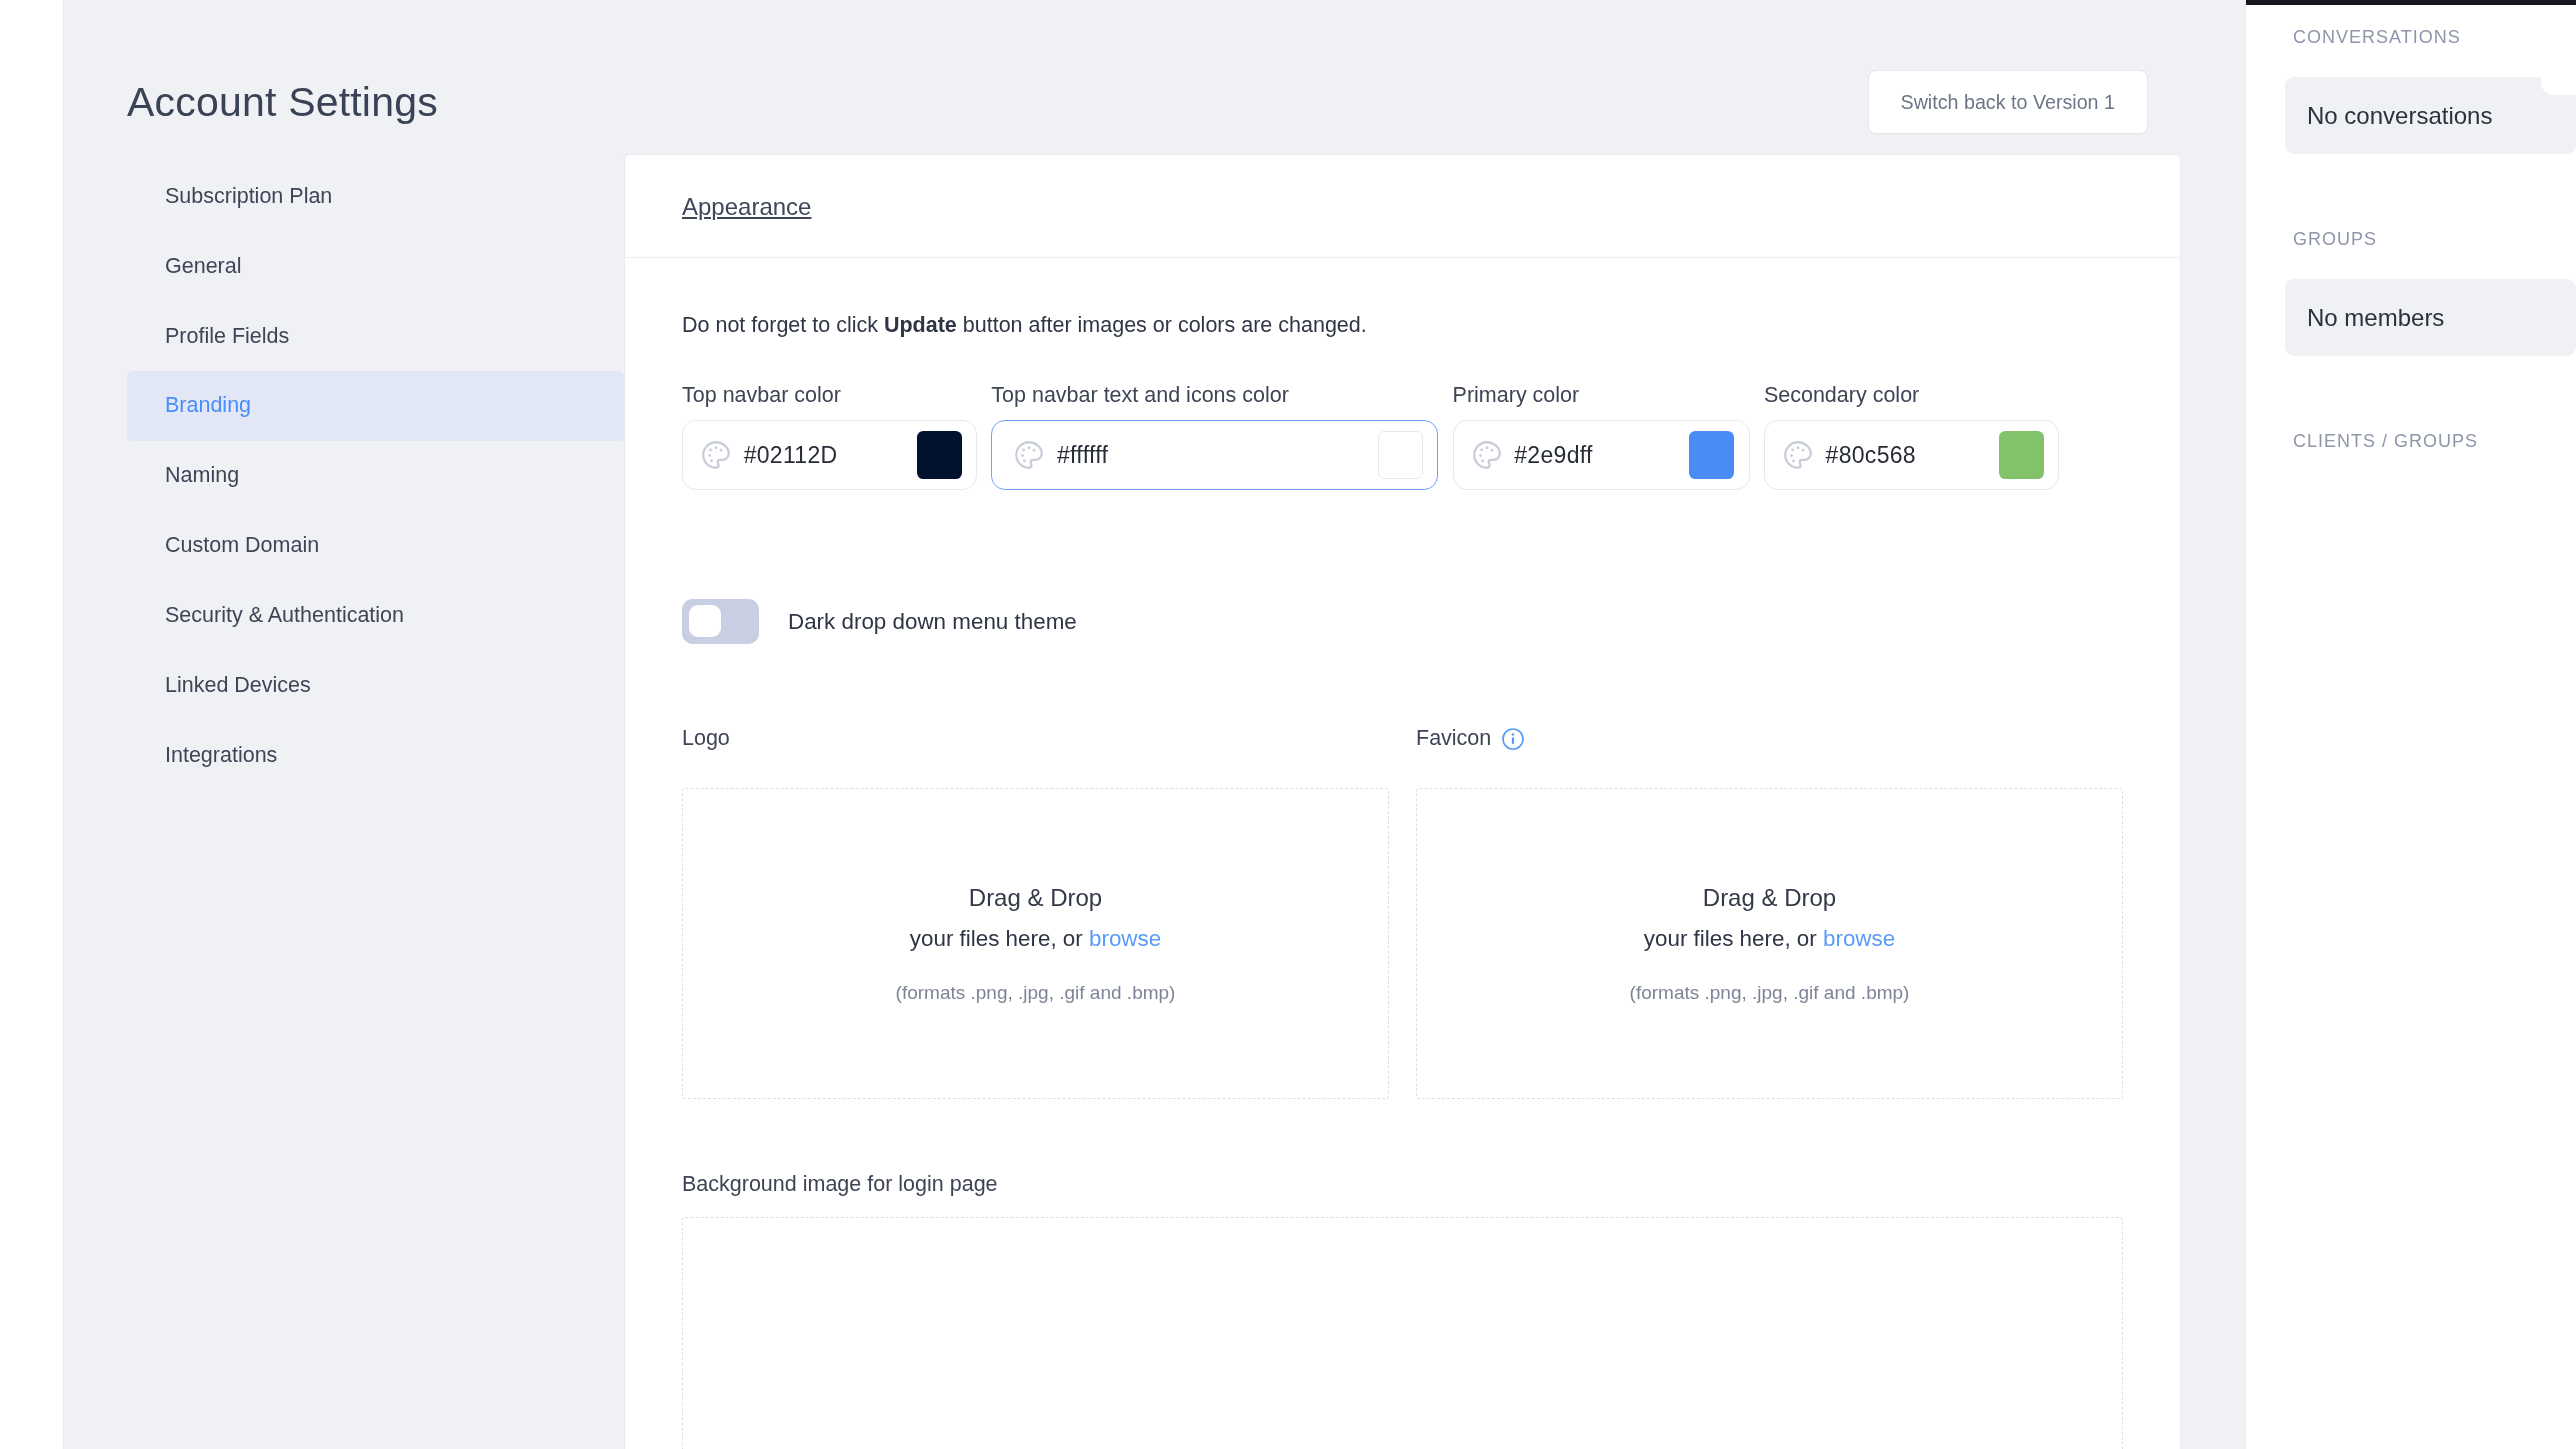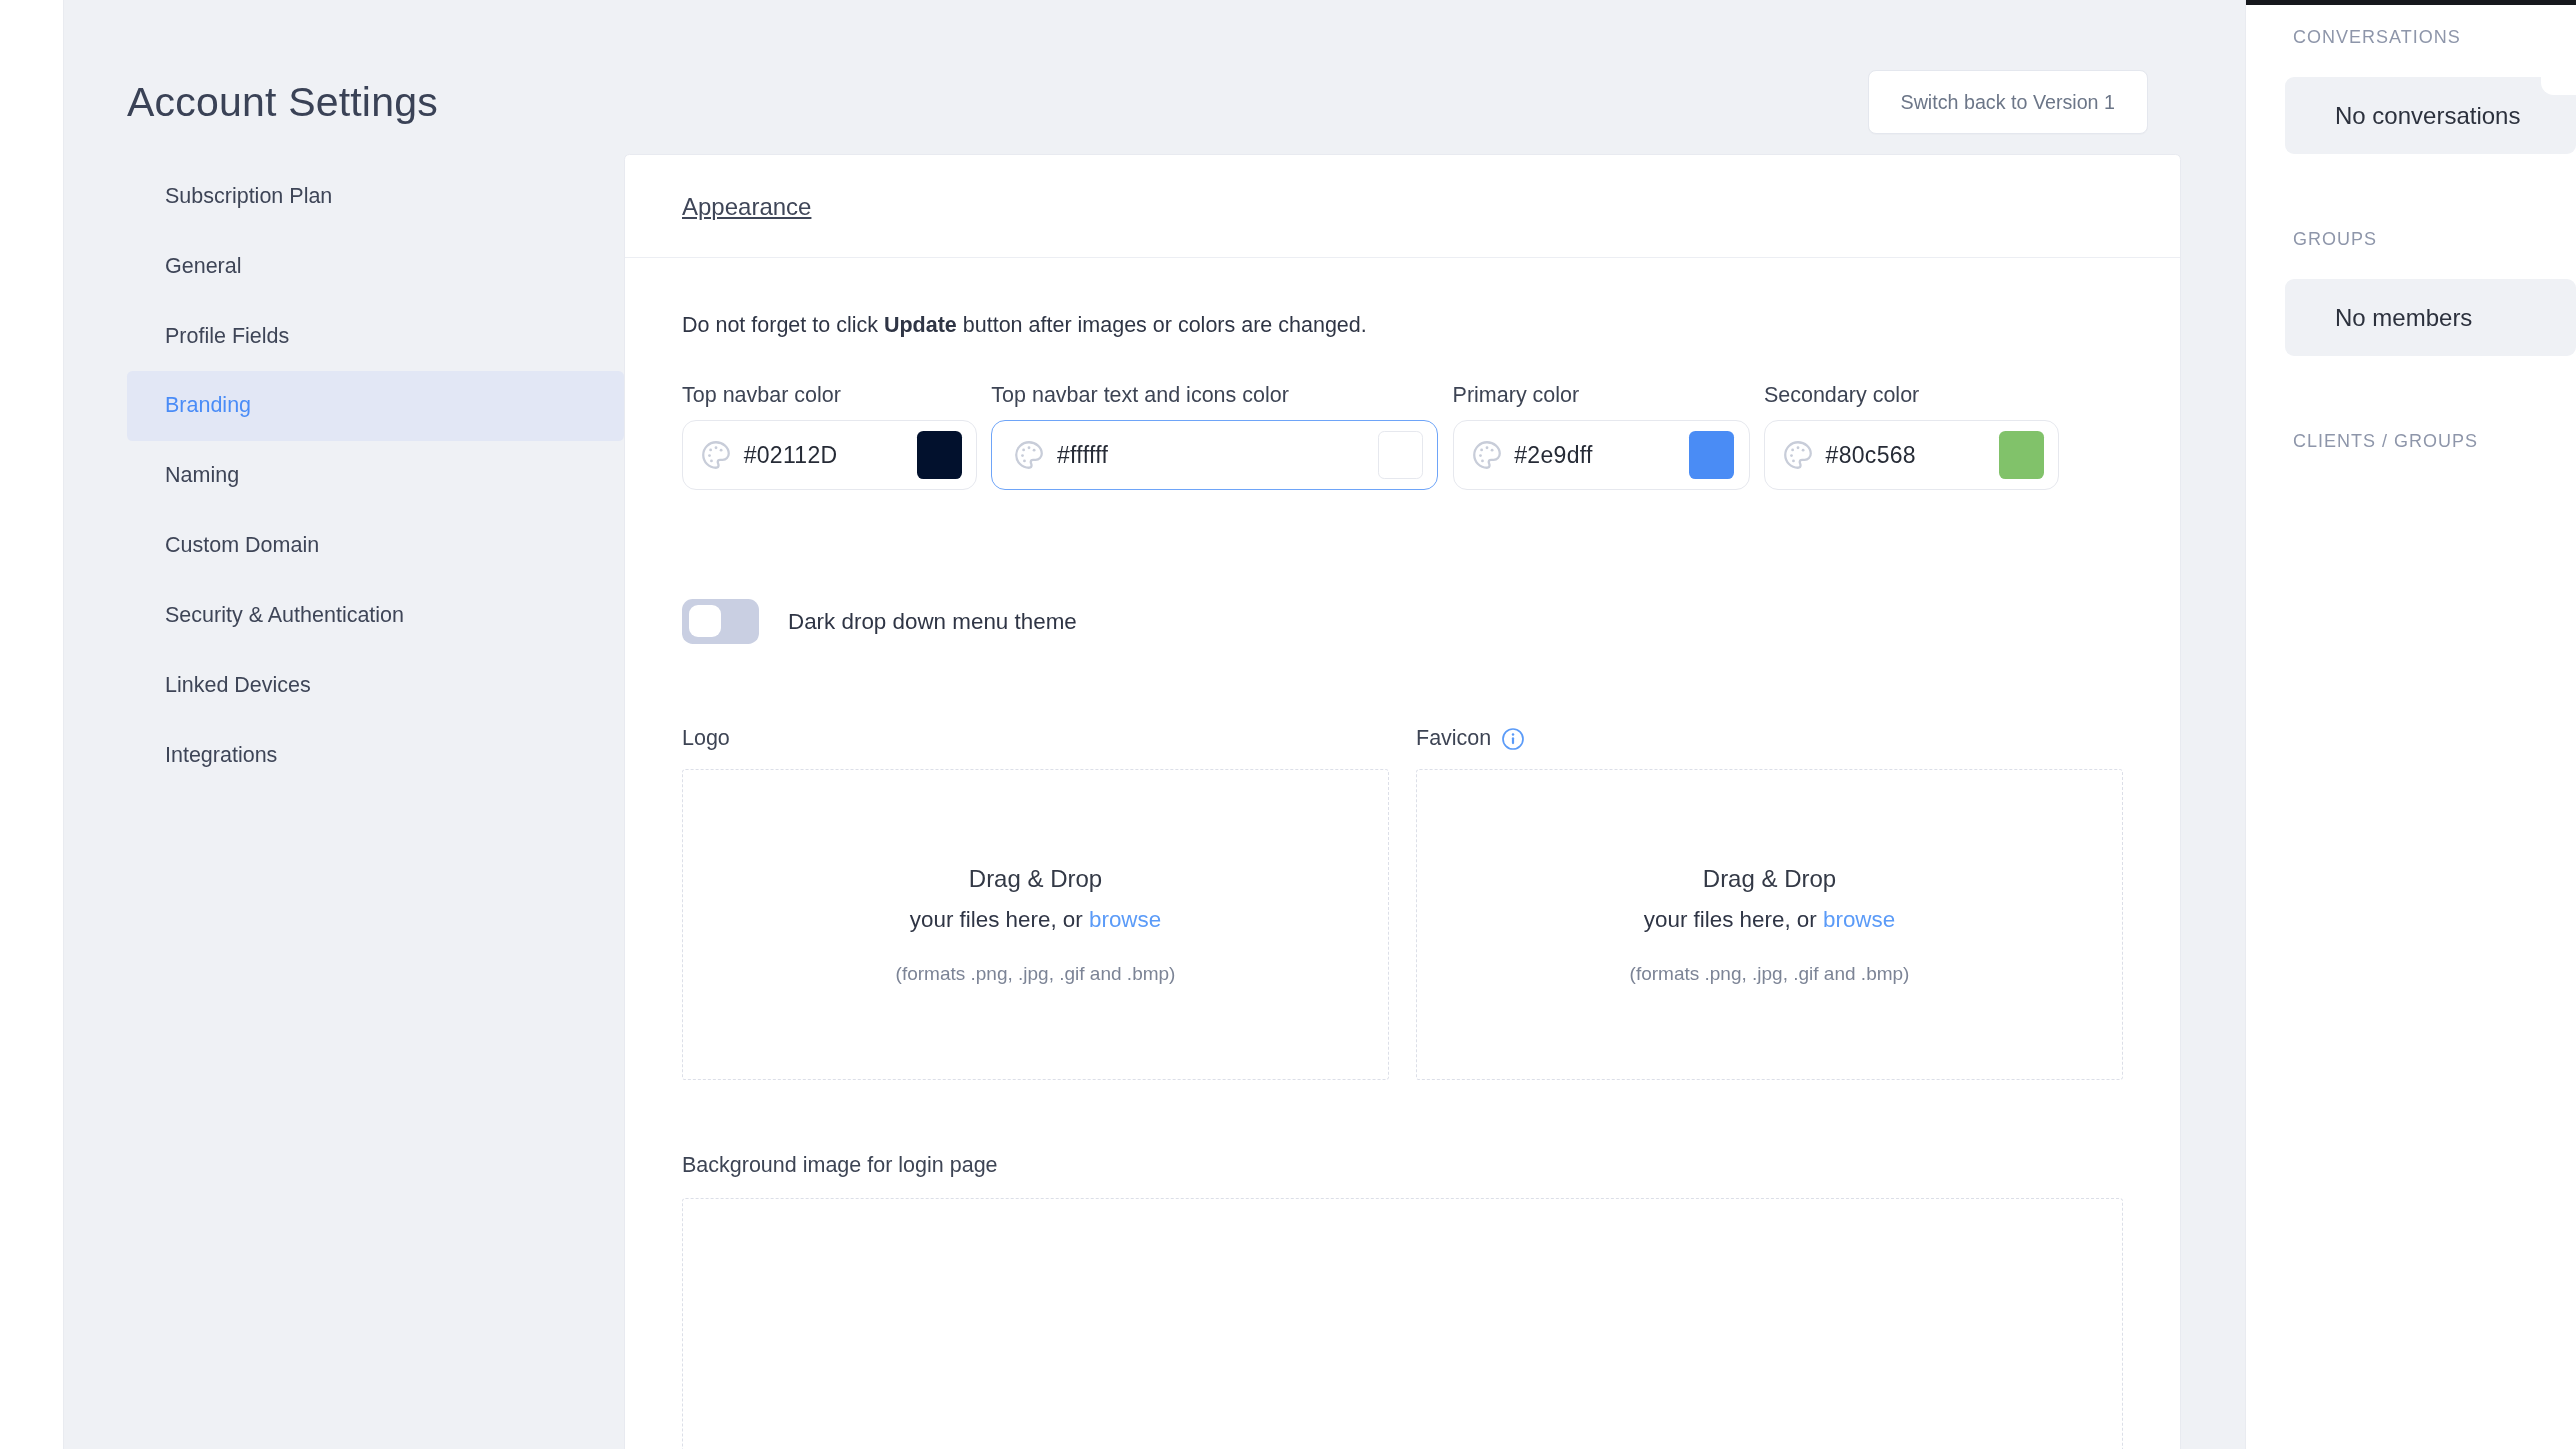--- a/index.html
+++ b/index.html
@@ -204,21 +204,21 @@
   
   .upload-row {
     display: flex;
     gap: 27px;
     margin-top: 82px;
   }
   .upload-block { flex: 1 1 0; }
   .upload-label {
     font-size: 21.5px;
     color: #3d4454;
-    margin-bottom: 18px;
+    margin-bottom: 37px;
     display: flex;
     align-items: center;
     gap: 9.8px;
     text-align: center;
   }
   .info-icon { width: 24px; height: 24px; display: inline-block; }
 
   .dropzone {
     border: 1.8px dashed #dcdfe8;
     border-radius: 3.6px;
@@ -264,21 +264,21 @@
     padding: 18px 0 0 47px;
   }
 
   .rp-empty {
     margin: 29px 0 0 39px;
     background: #eff1f5;
     border-radius: 9px;
     height: 77px;
     display: flex;
     align-items: center;
-    padding-left: 50px;
+    padding-left: 22px;
     font-size: 24px;
     color: #2c313d;
     position: relative;
     cursor: pointer;
   }
   .rp-empty .notch {
     position: absolute;
     top: 0; right: -3.6px;
     width: 39px; height: 18px;
     background: #ffffff;

